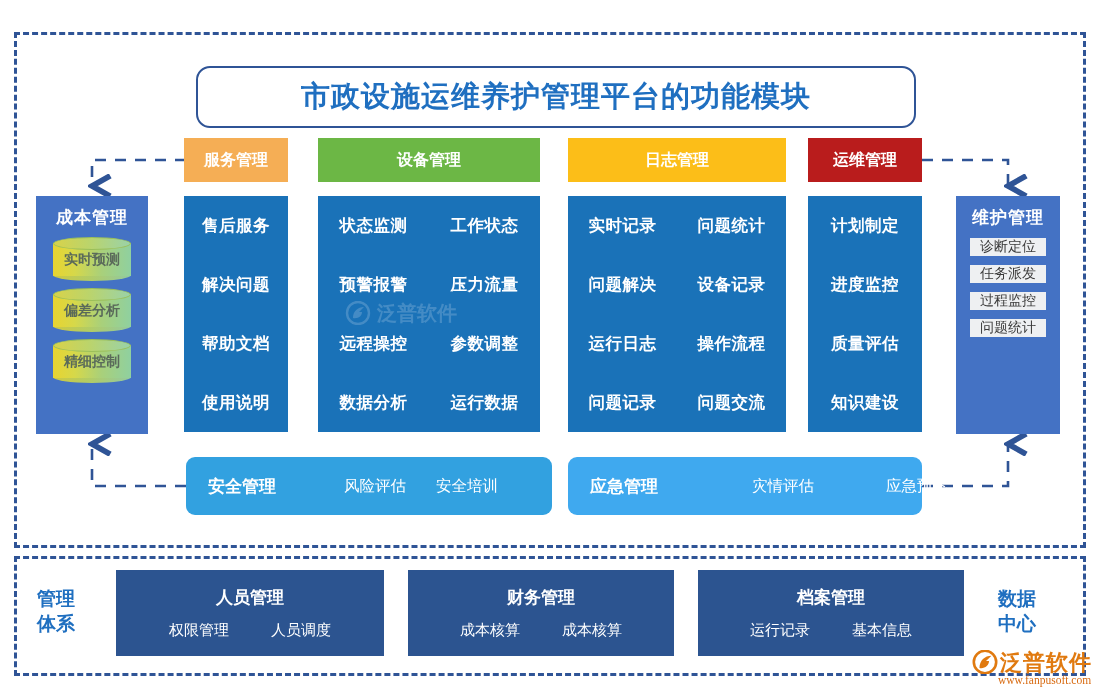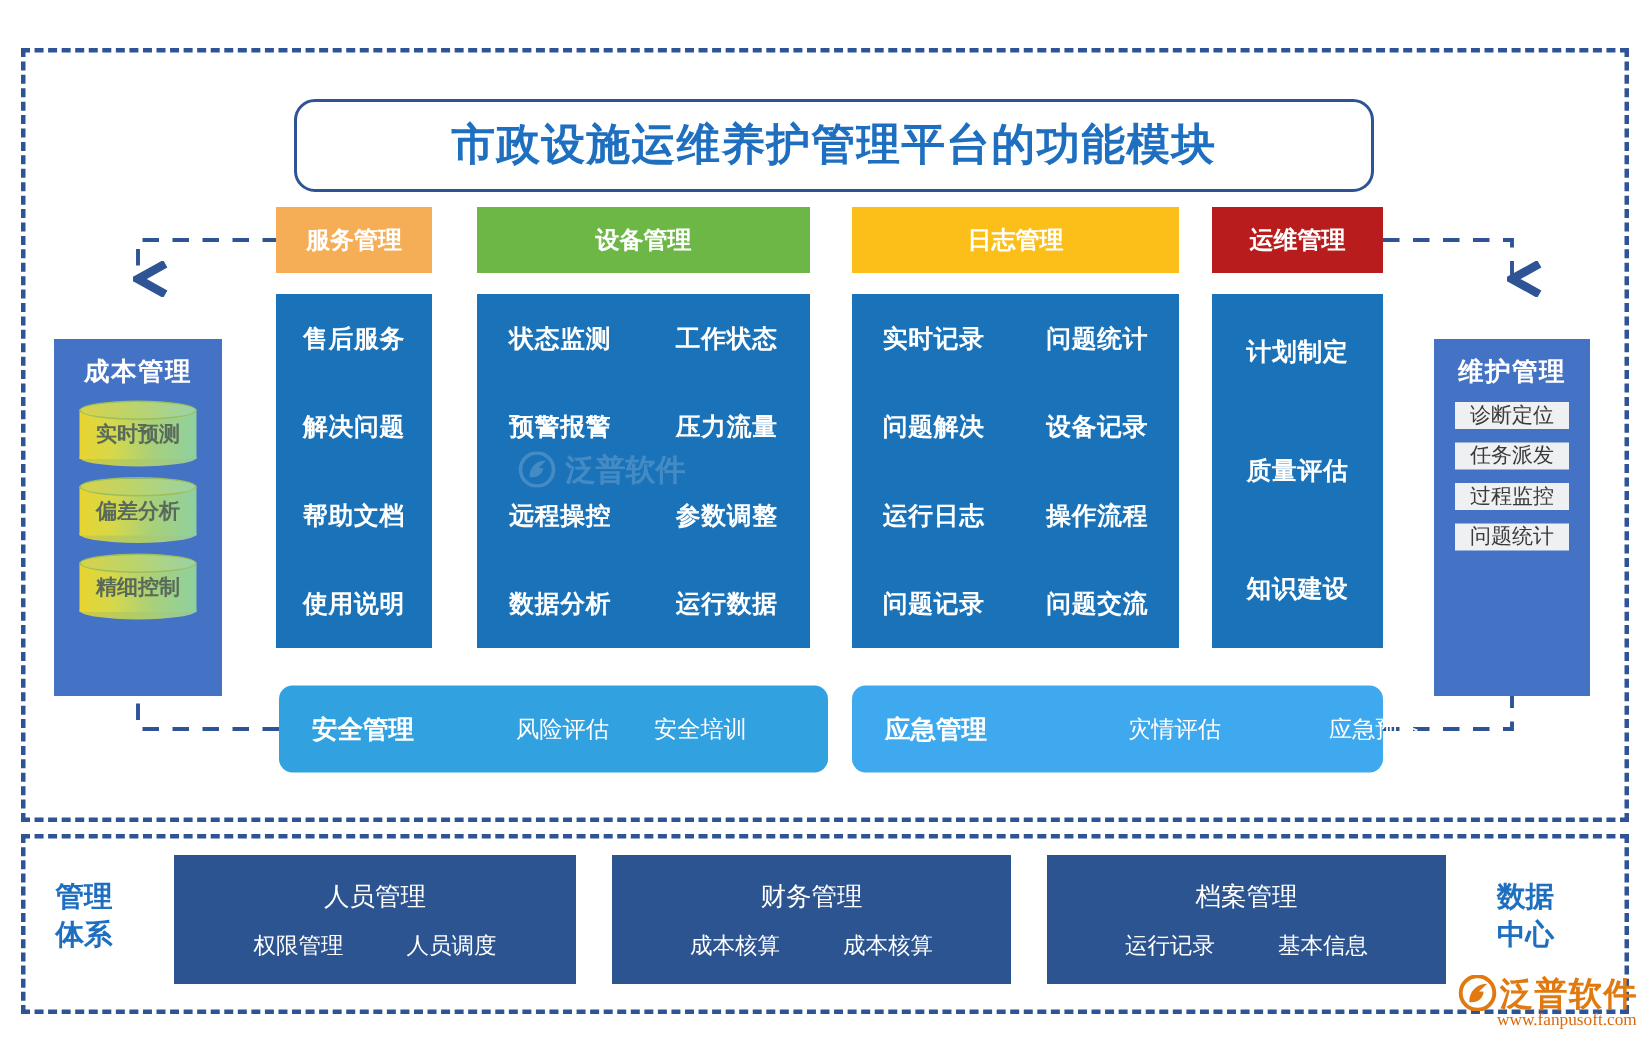--- a/index.html
+++ b/index.html
@@ -41,21 +41,21 @@
   }
   .panel-row{display:flex;flex:1;align-items:center;}
   .panel-cell{
     flex:1;text-align:center;color:#ffffff;font-size:16.5px;font-weight:bold;
     white-space:nowrap;letter-spacing:0.5px;
   }
 
   
   .side-col{
     position:absolute;background:#4472c4;
-    display:flex;flex-direction:column;align-items:center;margin-top:30px;
+    display:flex;flex-direction:column;align-items:center;
   }
   .side-title{
     color:#ffffff;font-size:17px;font-weight:bold;margin-top:10px;
     white-space:nowrap;letter-spacing:1px;
   }
   .cyl{
     position:relative;width:78px;height:43px;margin-top:8px;
   }
   .cyl-body{
     position:absolute;left:0;top:6px;width:78px;height:33px;
@@ -92,21 +92,21 @@
   }
   .rr-item{
     color:#ffffff;font-size:15.5px;white-space:nowrap;
   }
 
   
   .dark-box{
     position:absolute;background:#2c5490;display:flex;flex-direction:column;
     align-items:center;justify-content:center;
   }
-  .db-title{color:#ffffff;font-size:17px;font-weight:normal;margin-bottom:12px;white-space:nowrap;}
+  .db-title{color:#ffffff;font-size:17px;font-weight:bold;margin-bottom:12px;white-space:nowrap;}
   .db-row{display:flex;gap:42px;}
   .db-item{color:#ffffff;font-size:15px;white-space:nowrap;}
   .corner-label{
     position:absolute;color:#1f6fc0;font-size:19px;font-weight:bold;
     line-height:25px;text-align:center;white-space:nowrap;
   }
 
   
   #wires{position:absolute;left:0;top:0;width:1100px;height:700px;pointer-events:none;}
 
@@ -226,20 +226,23 @@
       <div class="panel-cell">问题记录</div>
       <div class="panel-cell">问题交流</div>
     </div>
   </div>
 
   <div class="panel" style="left:808px;top:196px;width:114px;height:236px;">
     <div class="panel-row">
       <div class="panel-cell">计划制定</div>
     </div>
     <div class="panel-row">
+      <div class="panel-cell">进度监控</div>
+    </div>
+    <div class="panel-row">
       <div class="panel-cell">质量评估</div>
     </div>
     <div class="panel-row">
       <div class="panel-cell">知识建设</div>
     </div>
   </div>
 
   <div class="side-col" style="left:36px;top:196px;width:112px;height:238px;">
     <div class="side-title">成本管理</div>
     <div class="cyl">

